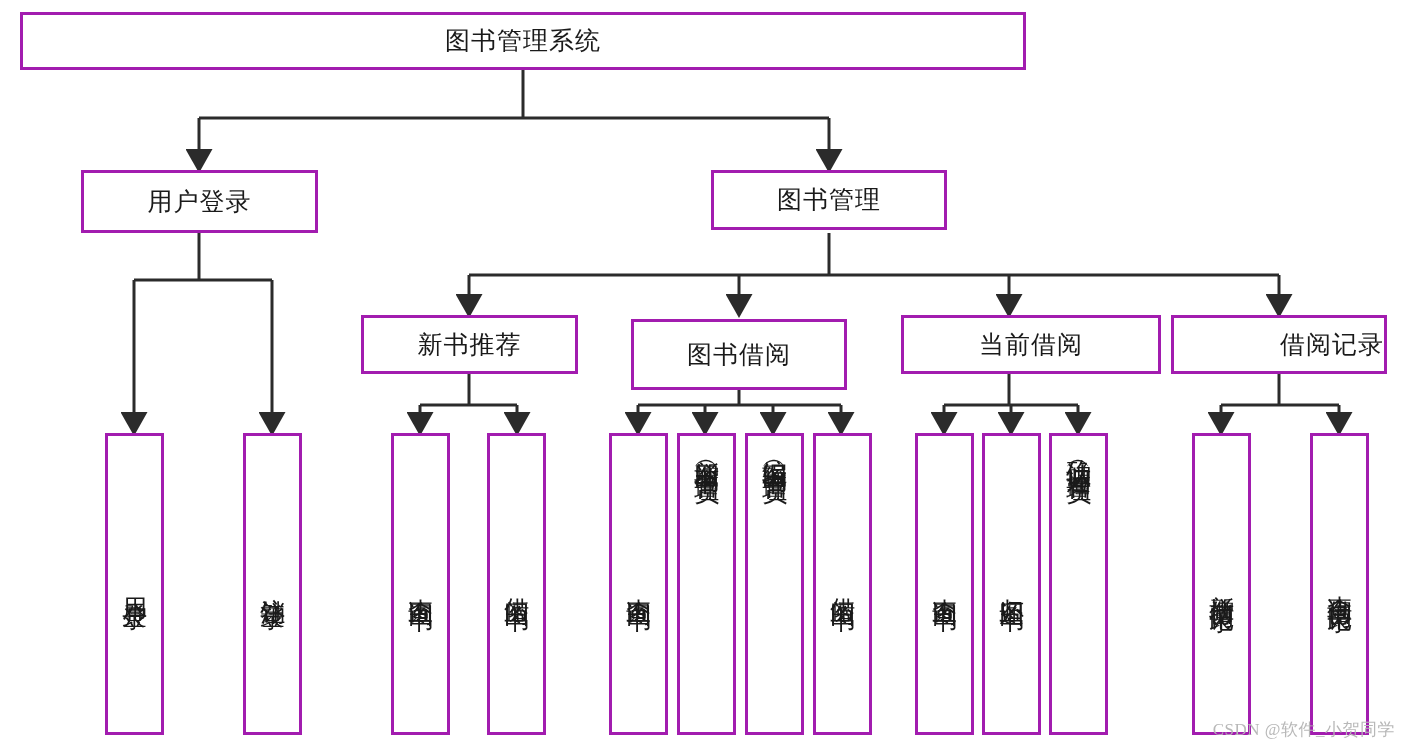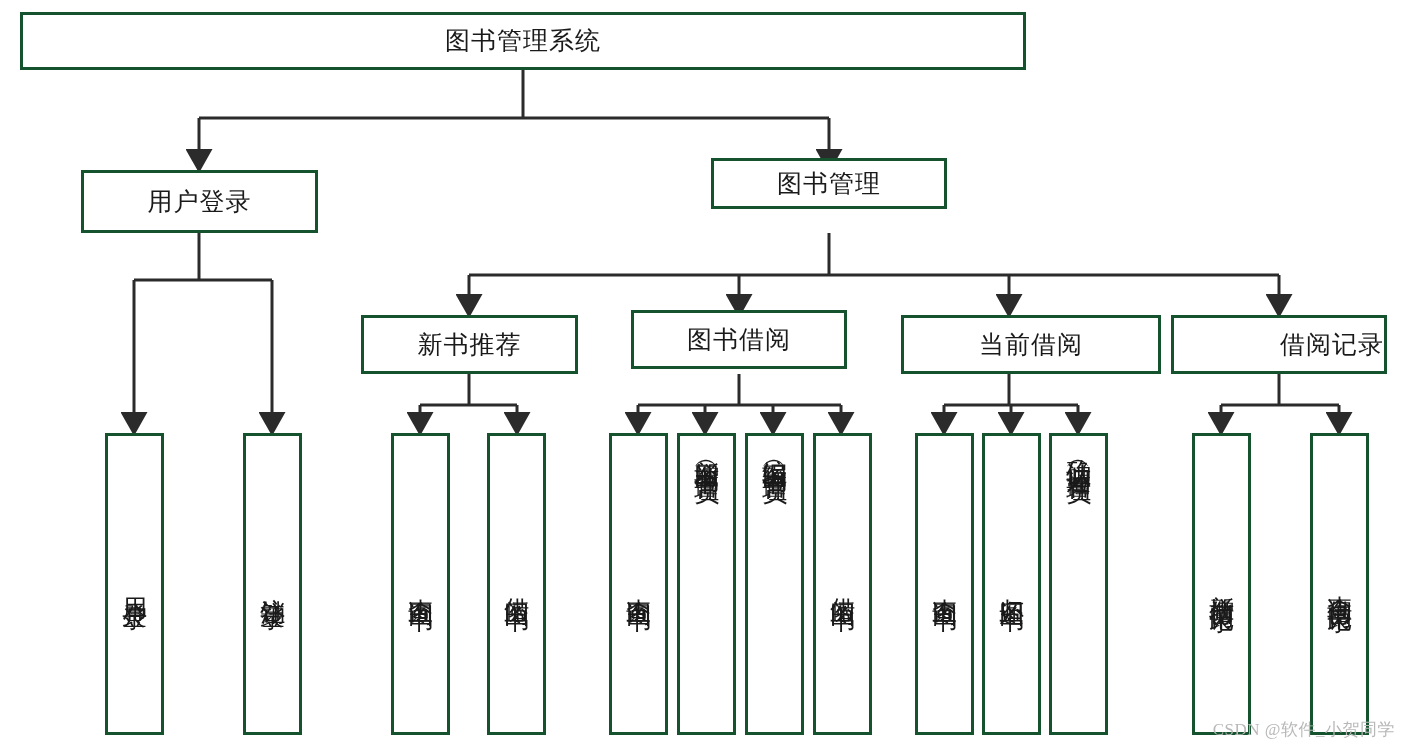--- a/index.html
+++ b/index.html
@@ -21,21 +21,21 @@
   #diagram-svg {
     position: absolute;
     left: 0;
     top: 0;
     width: 1405px;
     height: 747px;
   }
   .node {
     position: absolute;
     box-sizing: border-box;
-    border: 3px solid #14532d;
+    border: 3px solid #a21caf;
     background: #ffffff;
     display: flex;
     align-items: center;
     justify-content: center;
     color: #1a1a1a;
     z-index: 2;
   }
   .node .label {
     display: block;
     text-align: center;
@@ -137,29 +137,29 @@
   </svg>
 
   <div class="node root" style="left:20px; top:12px; width:1006px; height:58px;">
     <span class="label">图书管理系统</span>
   </div>
 
   <div class="node horiz" style="left:81px; top:170px; width:237px; height:63px;">
     <span class="label">用户登录</span>
   </div>
 
-  <div class="node horiz" style="left:711px; top:158px; width:236px; height:51px;">
+  <div class="node horiz" style="left:711px; top:170px; width:236px; height:60px;">
     <span class="label">图书管理</span>
   </div>
 
   <div class="node horiz" style="left:361px; top:315px; width:217px; height:59px;justify-content:center;">
     <span class="label">新书推荐</span>
   </div>
 
-  <div class="node horiz" style="left:631px; top:310px; width:216px; height:59px;">
+  <div class="node horiz" style="left:631px; top:319px; width:216px; height:71px;">
     <span class="label">图书借阅</span>
   </div>
 
   <div class="node horiz" style="left:901px; top:315px; width:260px; height:59px;">
     <span class="label">当前借阅</span>
   </div>
 
   <div class="node horiz" style="left:1171px; top:315px; width:216px; height:59px;justify-content:flex-end;">
     <span class="label">借阅记录</span>
   </div>

